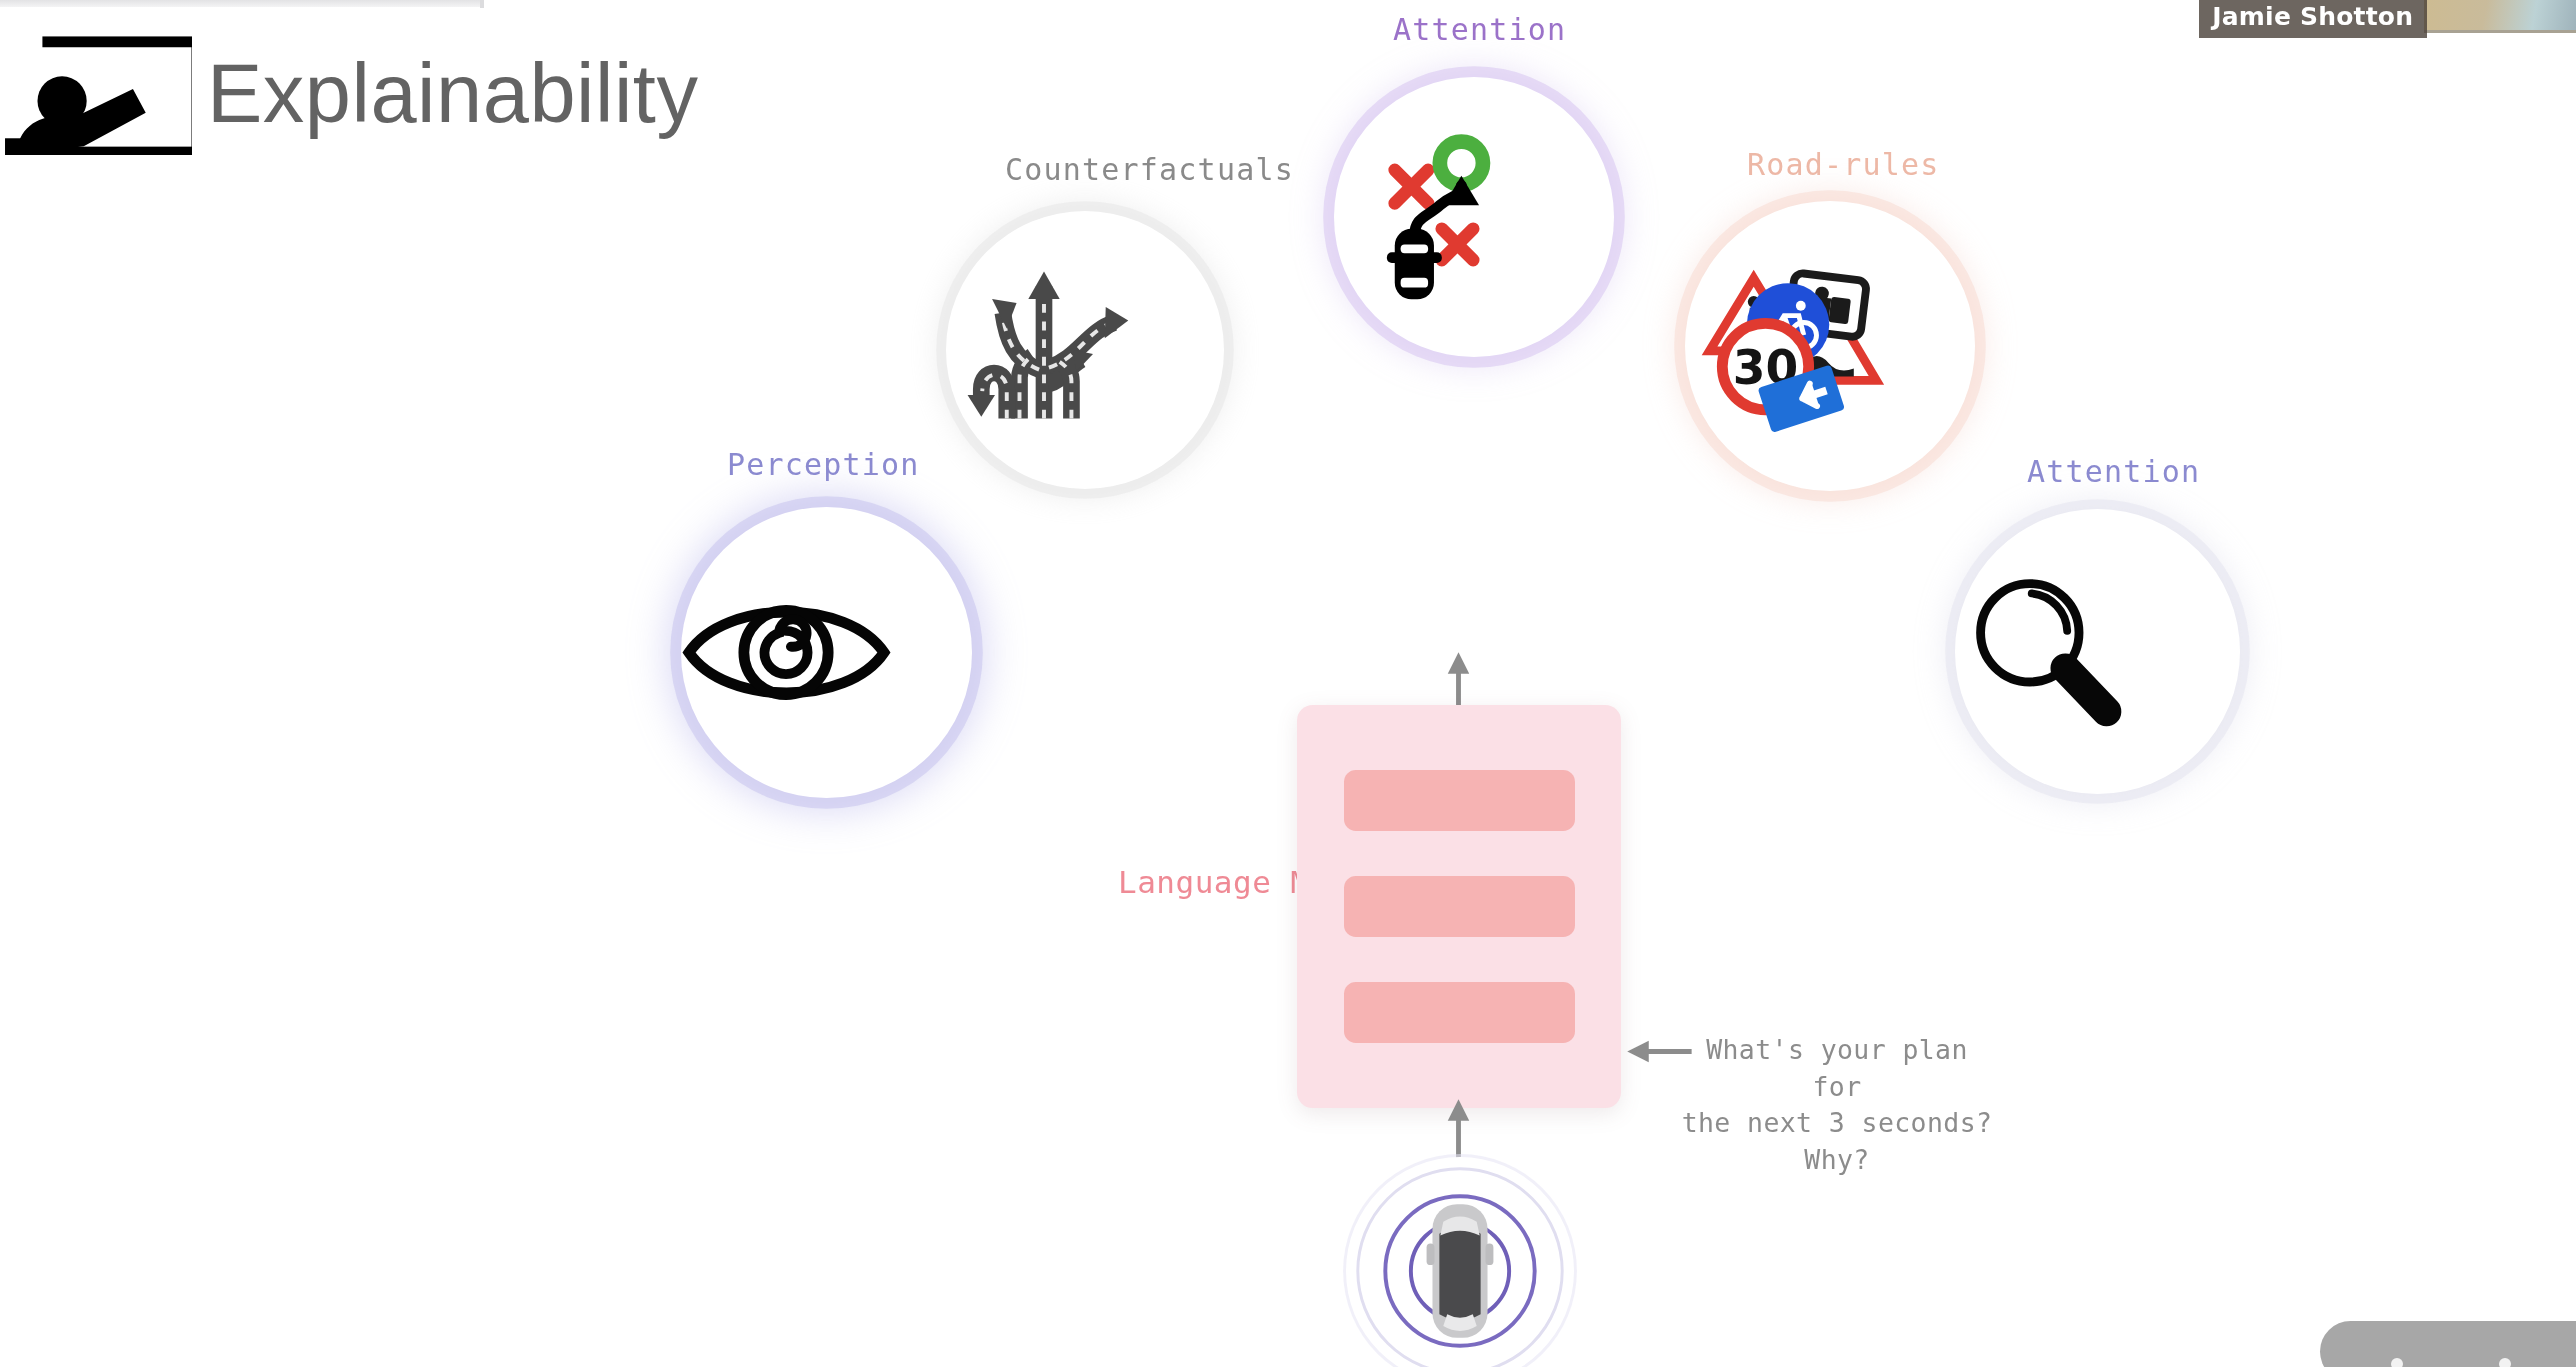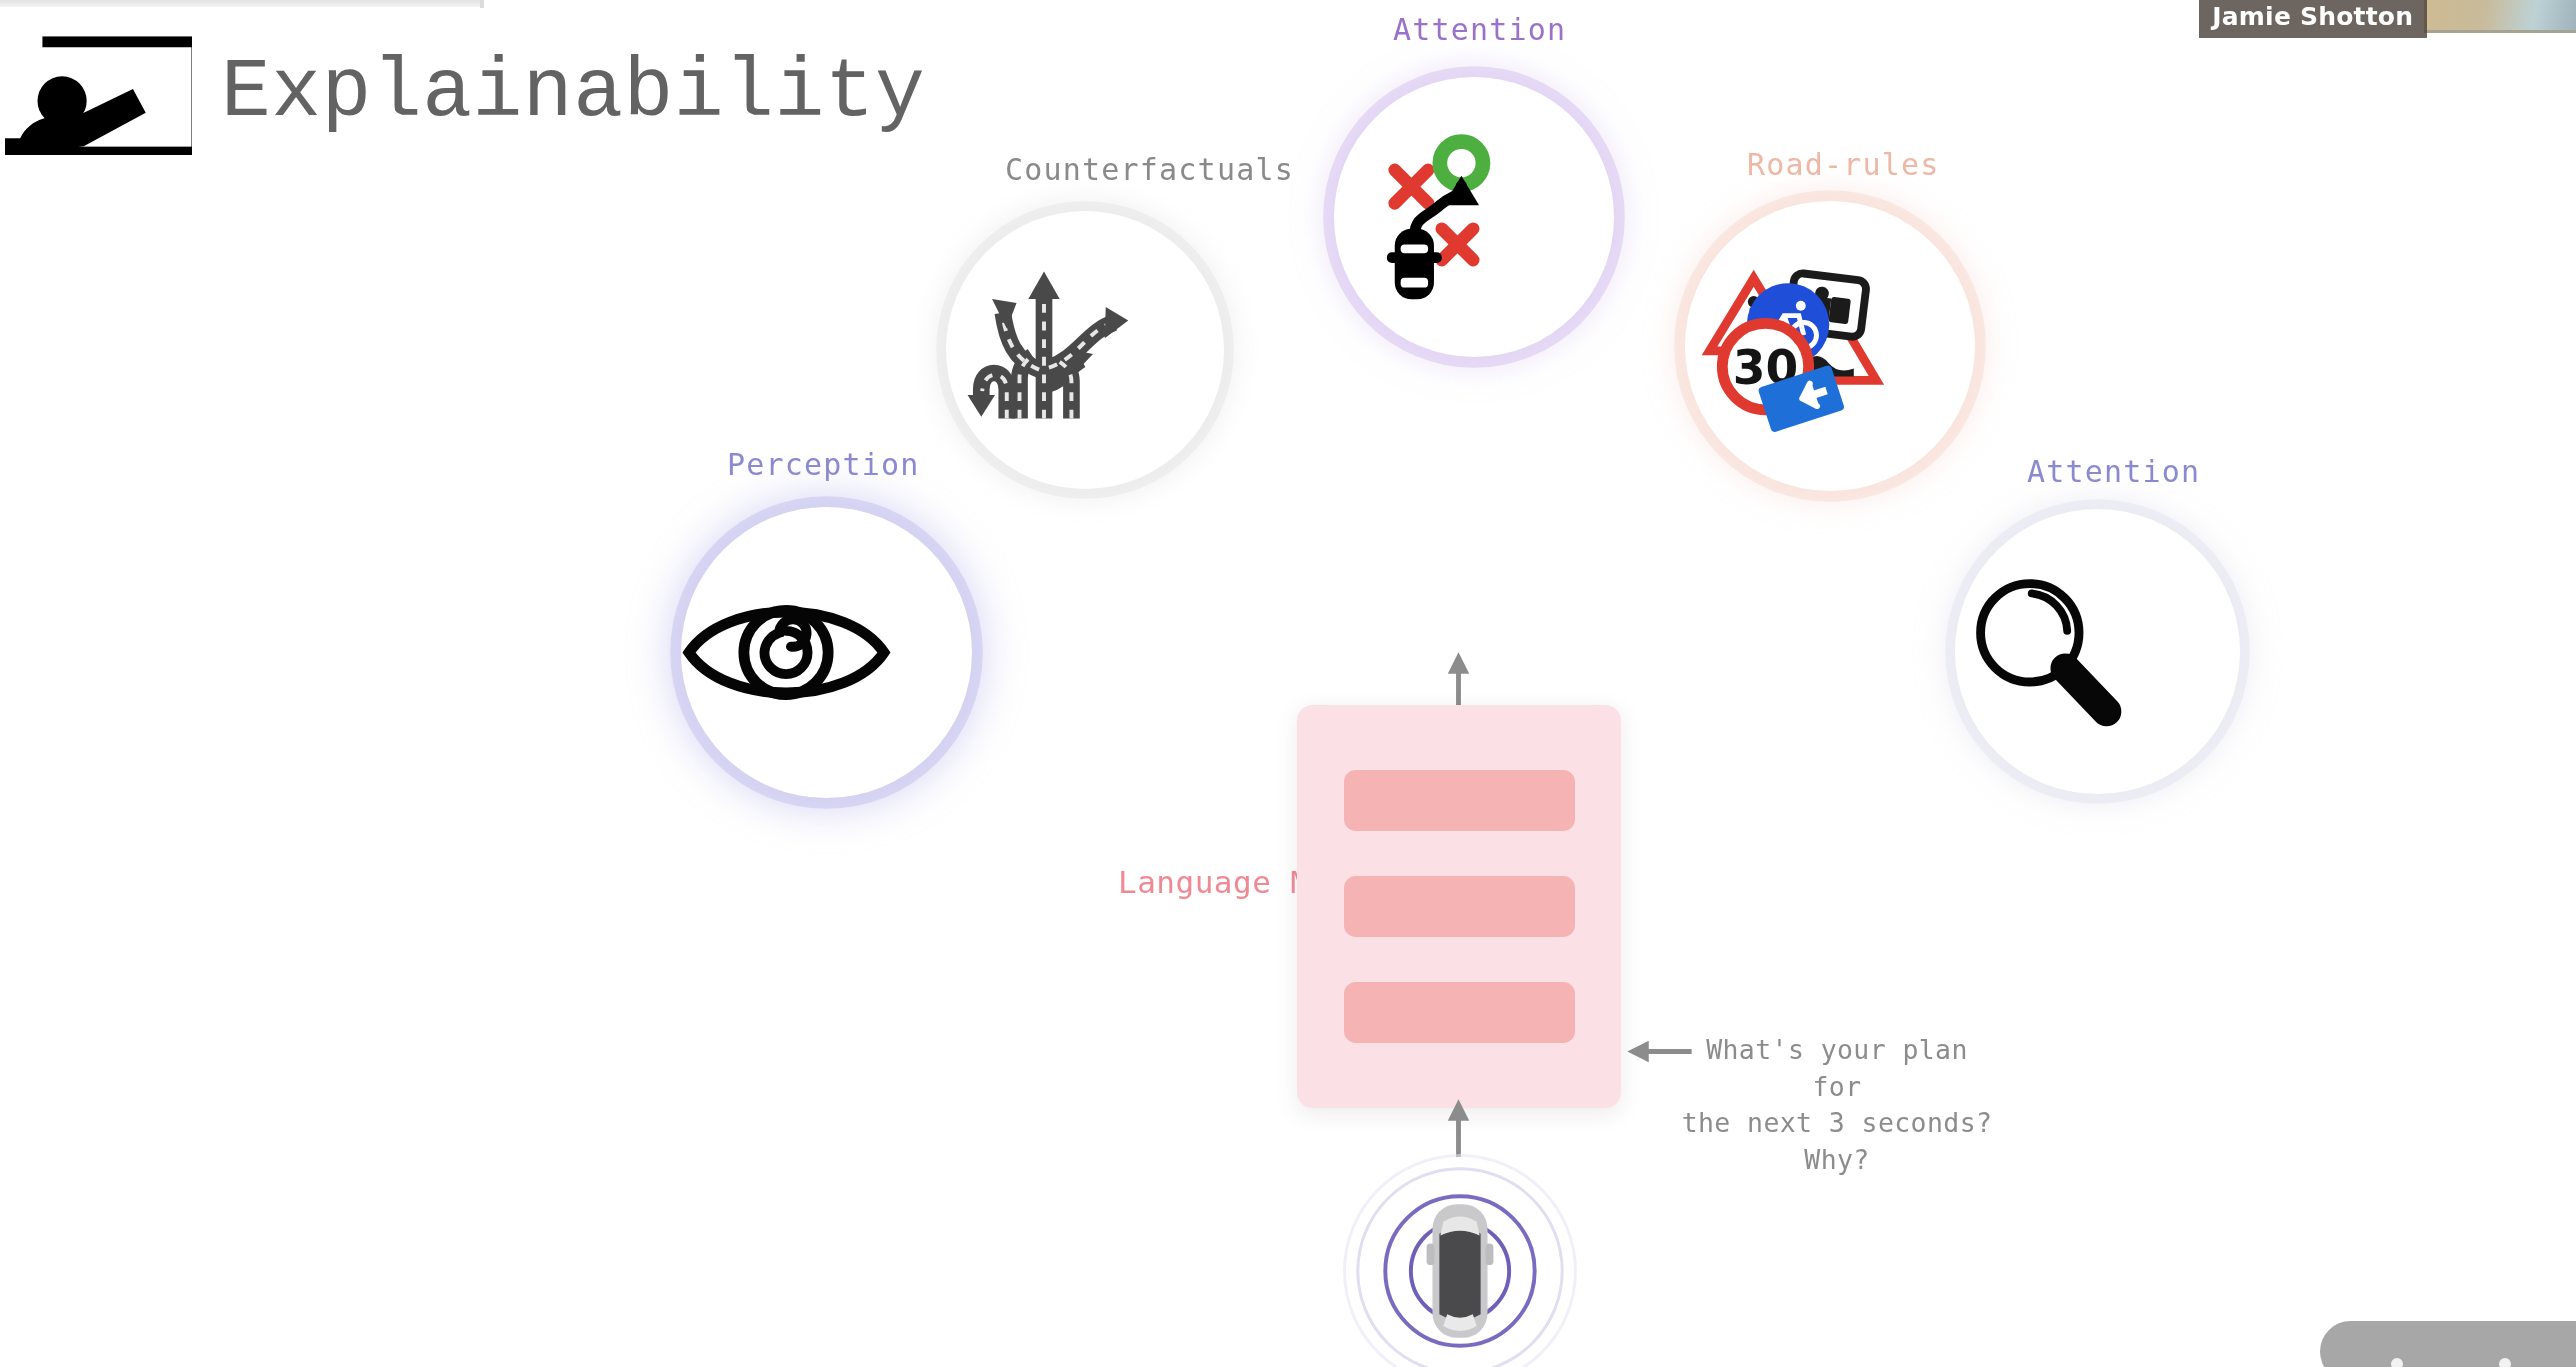--- a/index.html
+++ b/index.html
@@ -35,27 +35,27 @@
     position: absolute;
     left: 0px; top: 29.5px;
     display: flex;
     align-items: center;
   }
   .title-icon {
     width: 196px; height: 128px;
     display: flex; align-items: center; justify-content: center;
   }
   .title-text {
-    font-family: Liberation Mono, monospace;
+    font-family: Liberation Sans, sans-serif;
     font-size: 83px;
     font-weight: 400;
     color: #636363;
     letter-spacing: 0.5px;
     line-height: 1;
-    margin-left: 25px;
+    margin-left: 11px;
   }
 
   
   .node-label {
     position: absolute;
     font-family: "DejaVu Sans Mono", monospace;
     font-size: 30px;
     letter-spacing: 1.2px;
     white-space: nowrap;
   }

